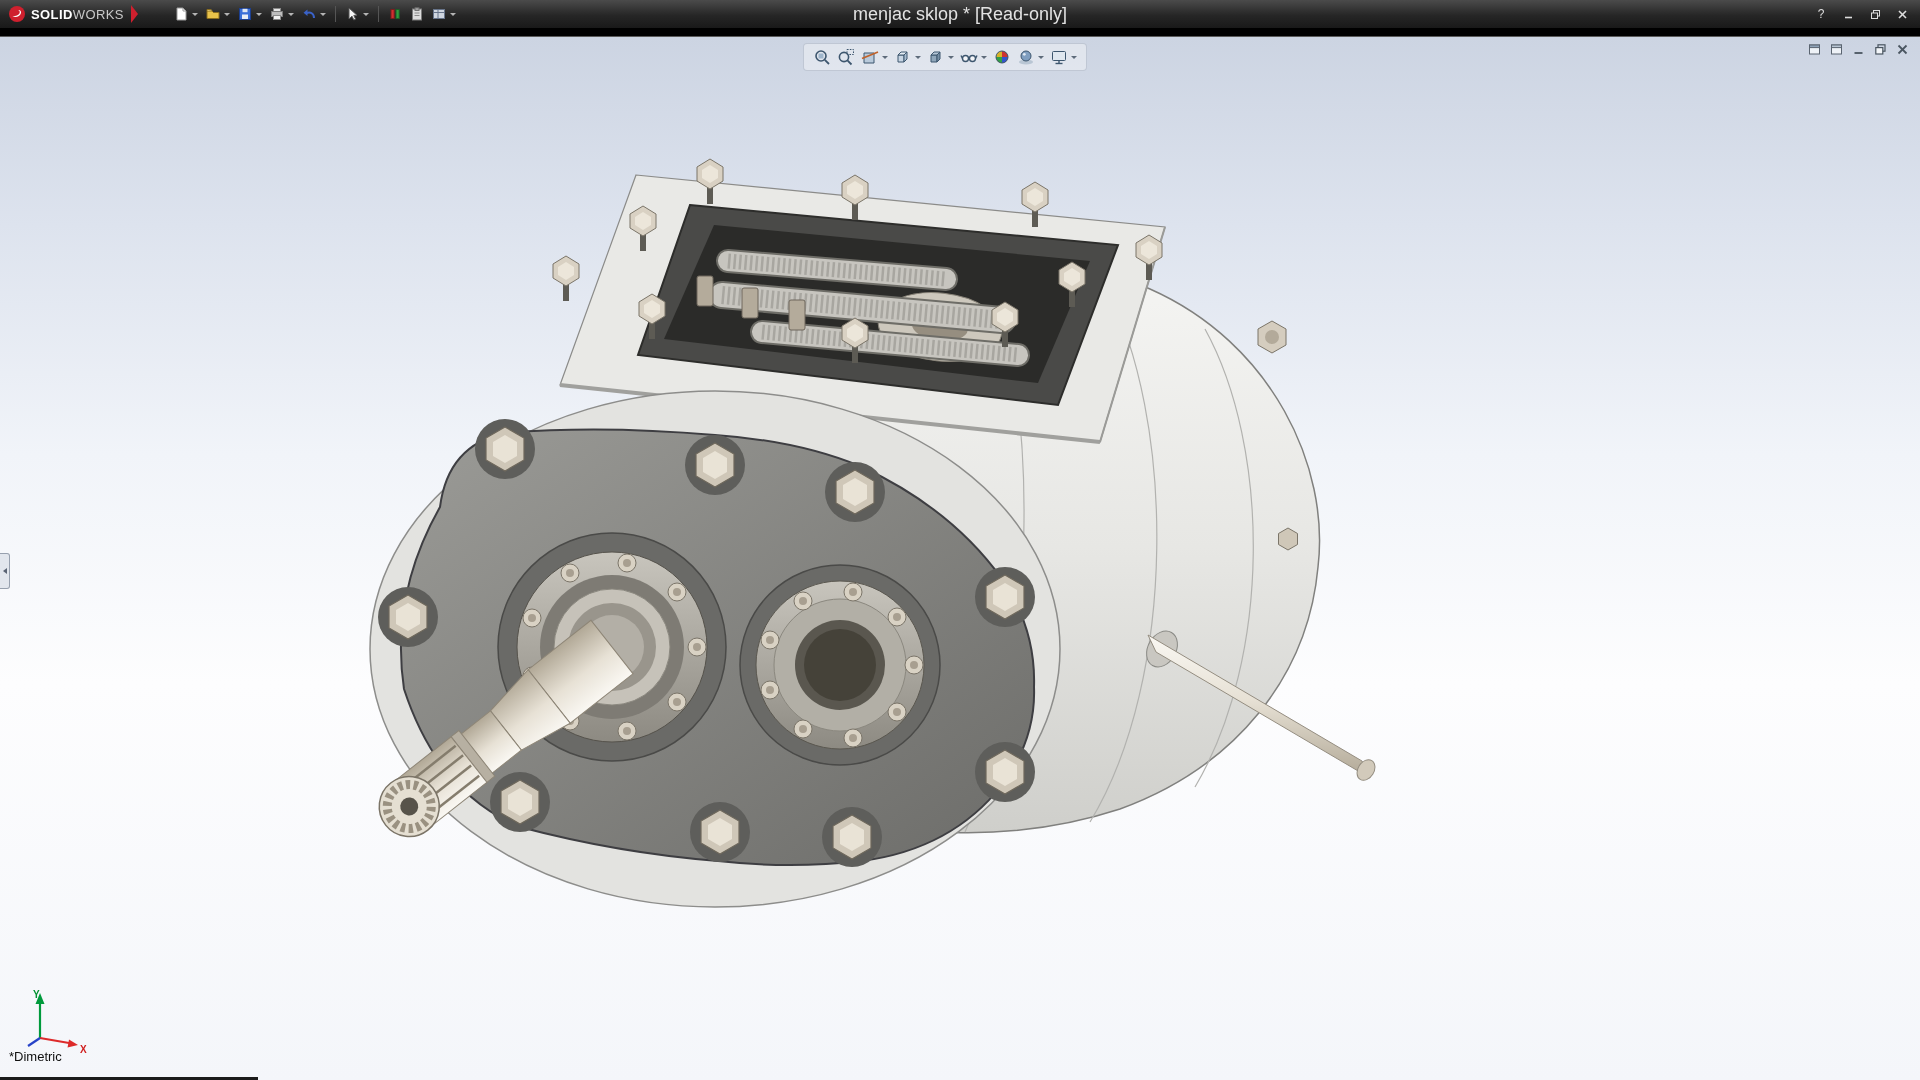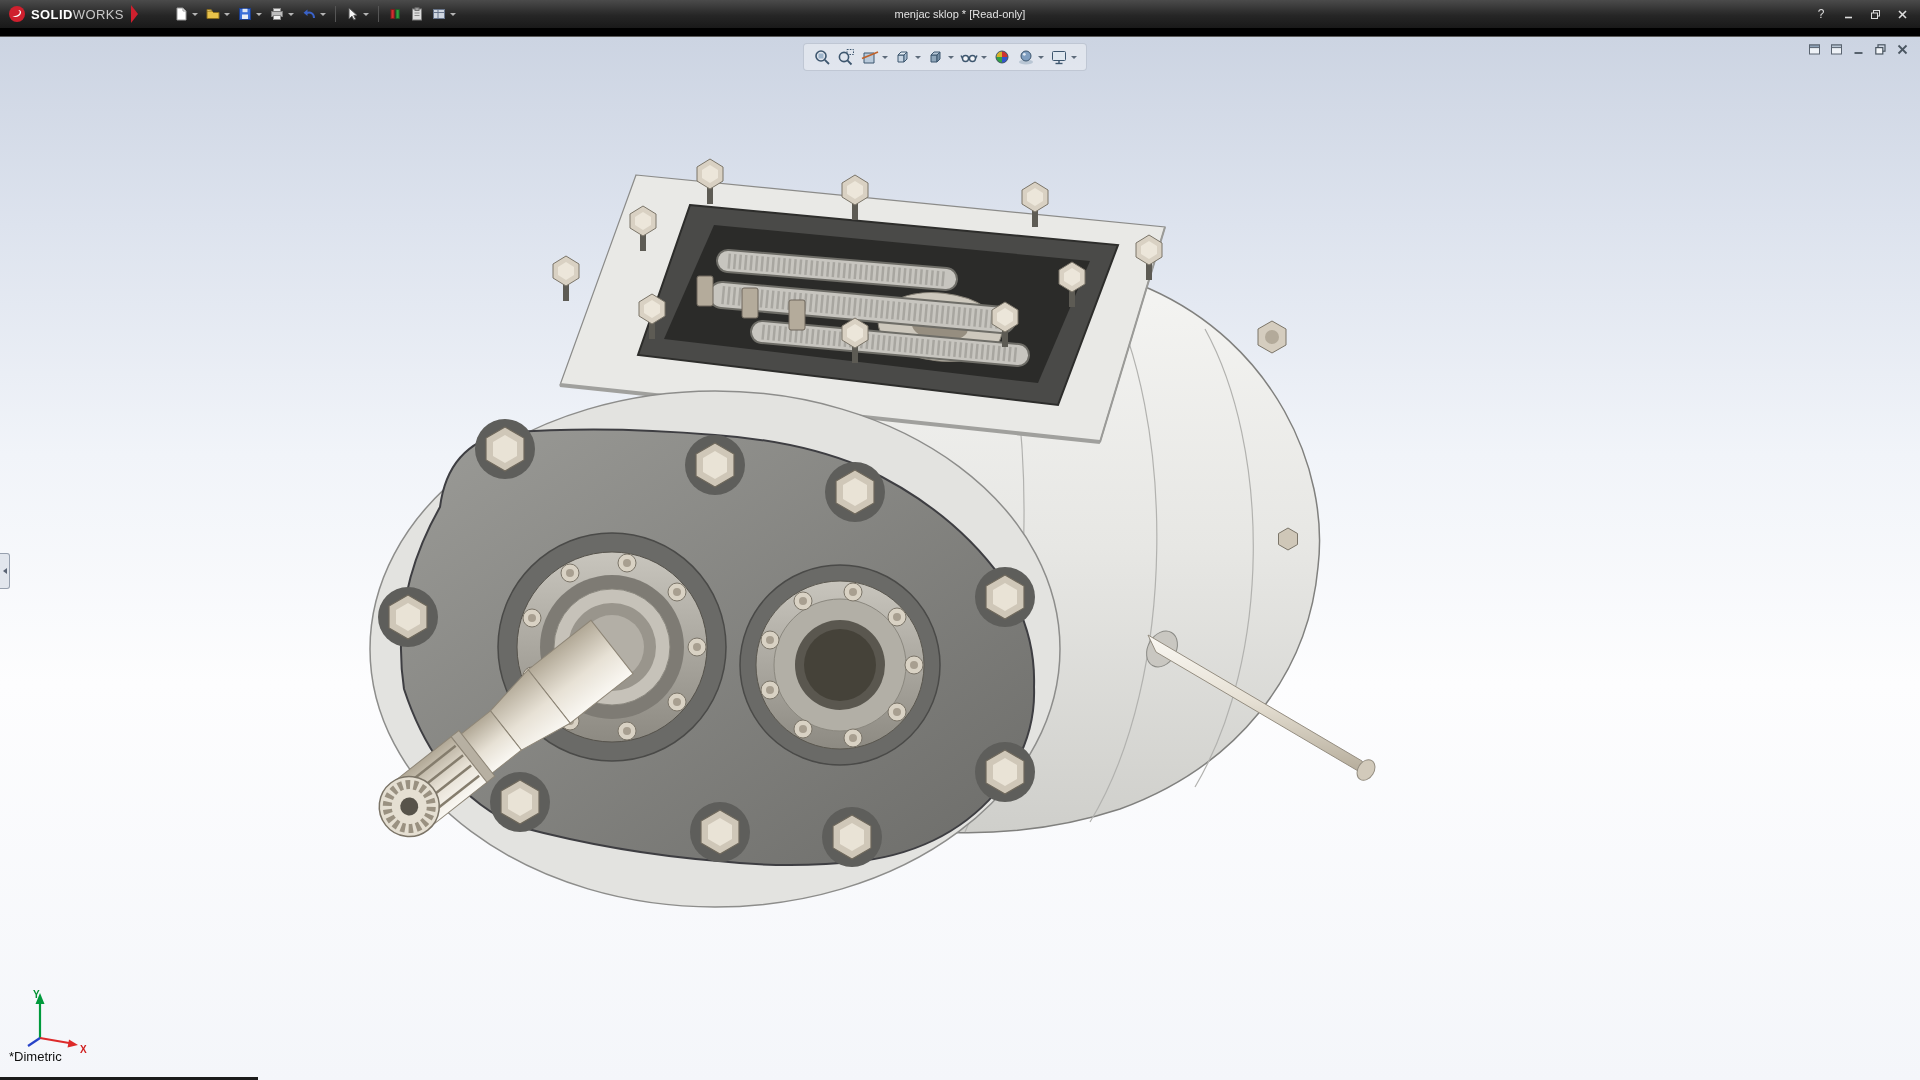--- a/index.html
+++ b/index.html
@@ -11,21 +11,21 @@
   .brand{display:flex;align-items:center;gap:5px;padding:0 6px 0 8px;height:100%;}
   .brand-text{font-size:13px;letter-spacing:.4px;color:#fff;}
   .brand-text b{font-weight:bold;}
   .brand-text span{color:#c9c9c9;font-weight:normal;}
   .brand-accent{width:0;height:0;border-top:9px solid transparent;border-bottom:9px solid transparent;border-left:7px solid #cf202e;margin-left:2px;}
   .tb-toolbar{display:flex;align-items:center;margin-left:26px;}
   .tbbtn{width:22px;height:22px;background:transparent;border:none;padding:2px;display:flex;align-items:center;justify-content:center;cursor:default;}
   .tbbtn svg{display:block;}
   .caret{width:0;height:0;border-left:3px solid transparent;border-right:3px solid transparent;border-top:3px solid #b5b5b5;margin:0 4px 0 0;display:inline-block;}
   .tsep{width:1px;height:16px;background:#555;margin:0 5px;}
-  .title-center{position:absolute;left:50%;transform:translateX(-50%);font-size:11px;color:#e2e2e2;white-space:nowrap;}
+  .title-center{position:absolute;left:50%;transform:translateX(-50%);font-size:18px;color:#e2e2e2;white-space:nowrap;}
   .win-controls{margin-left:auto;display:flex;align-items:center;gap:11px;padding-right:10px;}
   .winbtn{background:transparent;border:none;padding:0;color:#ddd;font-size:12px;line-height:1;display:flex;align-items:center;justify-content:center;width:16px;height:16px;cursor:default;}
   .winbtn svg{display:block;}
 
   
   .viewport{flex:1;position:relative;border-top:1px solid #5a5a5a;
     background:linear-gradient(180deg,#ccd4e2 0%,#dde3ee 18%,#f1f4f9 40%,#fdfdfe 62%,#f4f6fa 100%);}
   .model-svg{position:absolute;left:0;top:0;width:1920px;height:1051px;}
 
   

